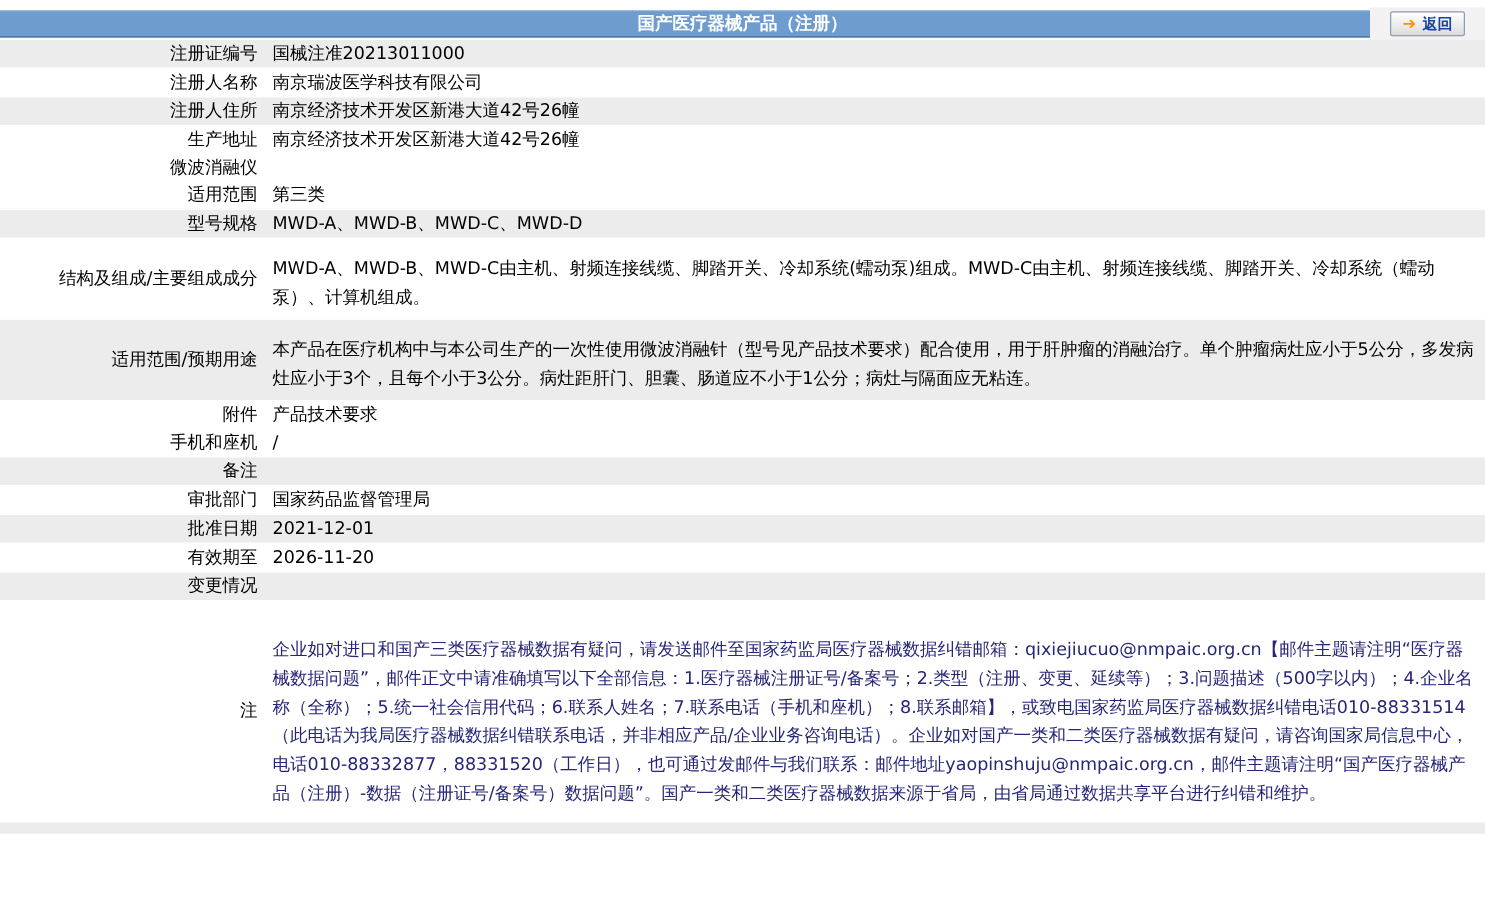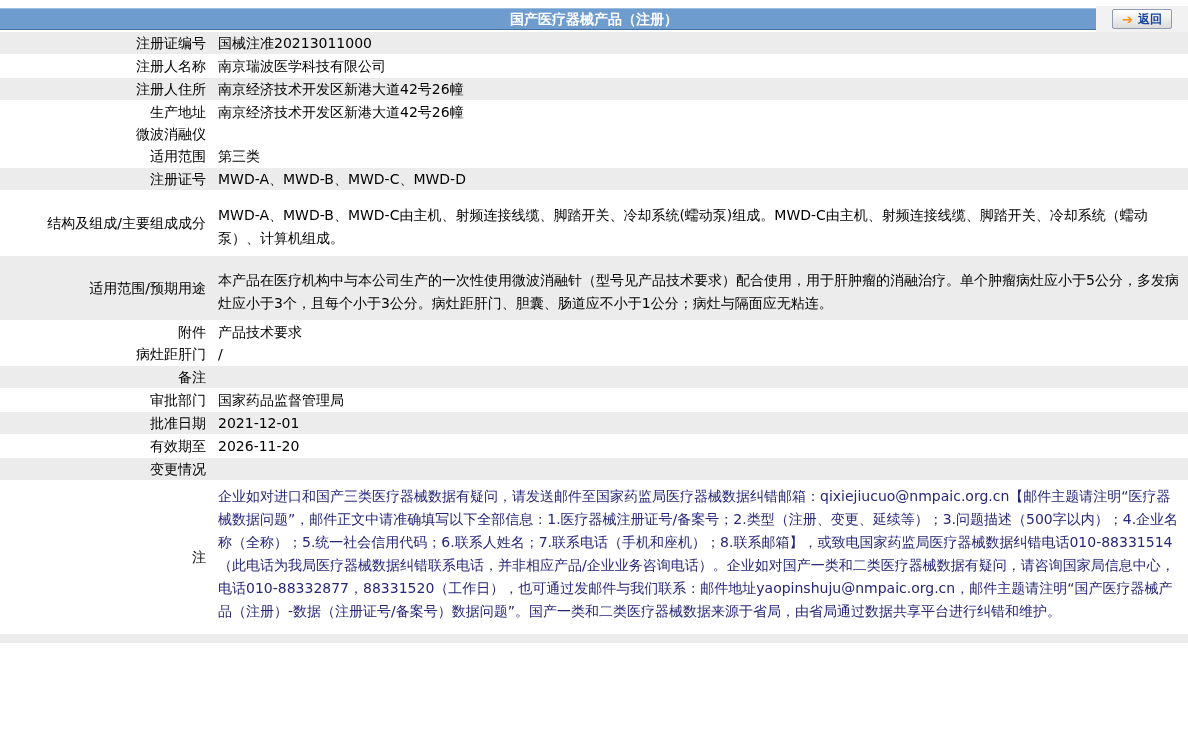--- a/index.html
+++ b/index.html
@@ -51,21 +51,21 @@
   .label-cell{
     width:212px;flex:0 0 212px;
     display:flex;align-items:center;justify-content:flex-end;
     text-align:right;padding-right:6px;line-height:22px;
   }
   .value-cell{
     flex:1;display:flex;align-items:center;
     padding:0 8px 0 6px;line-height:22px;
   }
   .row.multi .value-cell{padding-top:13px;padding-bottom:5px;line-height:23px;}
-  .row.note .value-cell{padding-top:4px;padding-bottom:10px;color:var(--note_text);line-height:23px;align-items:center;}
+  .row.note .value-cell{padding-top:28px;padding-bottom:10px;color:var(--note_text);line-height:23px;align-items:center;}
   .value-cell span{word-break:break-word;}
   .bottom-strip{height:10px;background:var(--shaded_row);border-top:1px solid #fff;}
 </style>
 </head>
 <body>
 
 <div class="page">
 
   <div class="header-band">
     <div class="header-bar"></div>
@@ -113,21 +113,21 @@
     </div>
 
     <div class="row">
       <div class="label-cell">适用范围</div>
       <div class="value-cell">
           <span>第三类</span>
         </div>
     </div>
 
     <div class="row shaded">
-      <div class="label-cell">注册证号</div>
+      <div class="label-cell">型号规格</div>
       <div class="value-cell">
           <span>MWD-A、MWD-B、MWD-C、MWD-D</span>
         </div>
     </div>
 
     <div class="row multi">
       <div class="label-cell">结构及组成/主要组成成分</div>
       <div class="value-cell">
           <span>MWD-A、MWD-B、MWD-C由主机、射频连接线缆、脚踏开关、冷却系统(蠕动泵)组成。MWD-C由主机、射频连接线缆、脚踏开关、冷却系统（蠕动泵）、计算机组成。</span>
         </div>
@@ -142,21 +142,21 @@
 
 
     <div class="row">
       <div class="label-cell">附件</div>
       <div class="value-cell">
           <span>产品技术要求</span>
         </div>
     </div>
 
     <div class="row">
-      <div class="label-cell">病灶距肝门</div>
+      <div class="label-cell">手机和座机</div>
       <div class="value-cell">
           <span>/</span>
         </div>
     </div>
 
     <div class="row shaded">
       <div class="label-cell">备注</div>
       <div class="value-cell">
           <span></span>
         </div>

